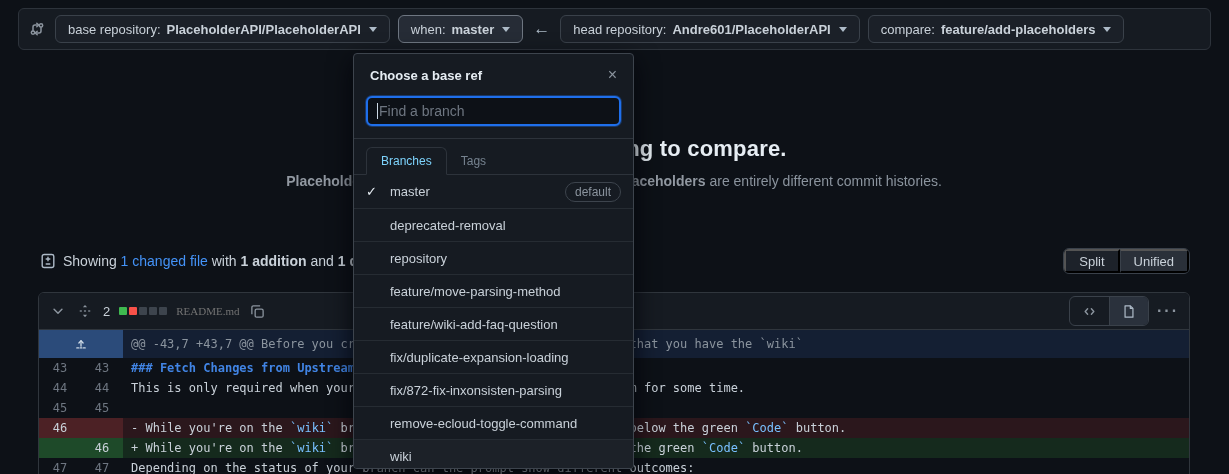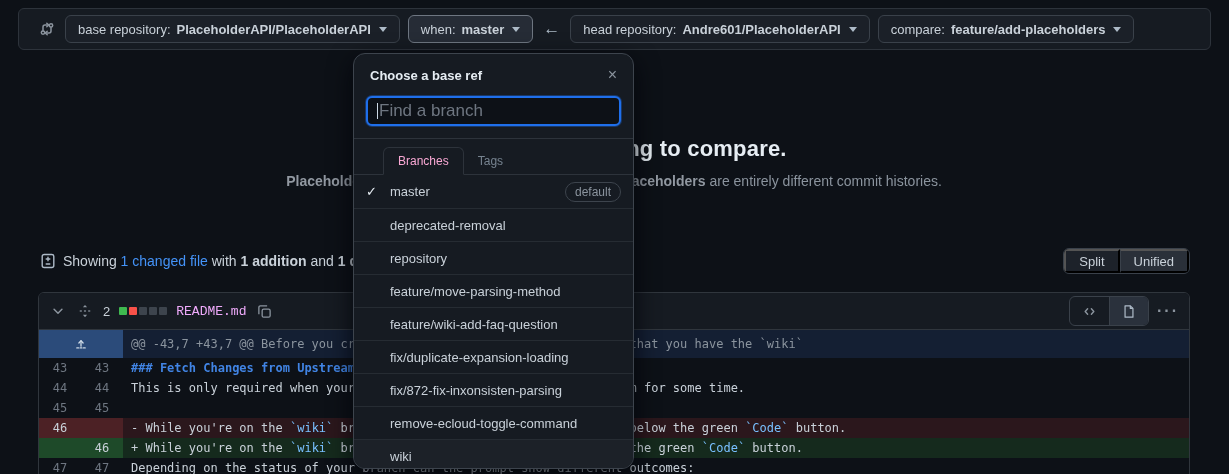--- a/index.html
+++ b/index.html
@@ -9,21 +9,21 @@
     font-family:"Liberation Sans", sans-serif;
     color:#c9d1d9;
     position:relative;
   }
   svg { display:block; }
 
   
   .topbar {
     position:absolute; left:18px; top:8px; width:1193px; height:42px;
     background:#161b22; border:1px solid #2d333b; border-radius:6px;
-    display:flex; align-items:center; padding:0 18px; gap:8px; z-index:5;
+    display:flex; align-items:center; padding:0 8px; gap:8px; z-index:5;
   }
   .bar-btn {
     height:28px; padding:0 12px; display:flex; align-items:center; gap:6px;
     background:#1b2028; border:1px solid #3a414a; border-radius:6px;
     font-size:13px; color:#c9d1d9; cursor:pointer; white-space:nowrap;
   }
   .bar-btn .val { font-weight:700; }
   .bar-btn.open { background:#262c36; border-color:#6e7681; }
   .caret { width:0; height:0; border-left:4px solid transparent; border-right:4px solid transparent; border-top:5px solid #adbac7; margin-left:2px; }
   .bar-arrow { color:#adbac7; font-size:17px; padding:0 2px; }
@@ -60,21 +60,21 @@
     height:37px; background:#161b22; border-bottom:1px solid #30363d;
     display:flex; align-items:center; padding:0 10px; gap:9px;
   }
   .icon-btn { background:none; border:none; color:#8b949e; cursor:pointer; display:flex; align-items:center; padding:2px; }
   .changes-count { font-size:13px; color:#c9d1d9; }
   .diffstat { display:flex; gap:2px; }
   .diffstat .sq { width:8px; height:8px; border-radius:1px; }
   .sq.addition { background:#3fb950; }
   .sq.deletion { background:#f85149; }
   .sq.neutral  { background:#3d444d; }
-  .filename { font-family:Liberation Mono, monospace; font-size:13px; color:#f0abfc; cursor:pointer; }
+  .filename { font-family:Liberation Serif, serif; font-size:11px; color:#737373; cursor:pointer; }
   .header-right { margin-left:auto; display:flex; align-items:center; gap:8px; }
   .view-seg { display:flex; border:1px solid #3a414a; border-radius:6px; overflow:hidden; }
   .view-seg .vseg { width:39px; height:28px; display:flex; align-items:center; justify-content:center; color:#8b949e; cursor:pointer; background:transparent; border:none; }
   .view-seg .vseg + .vseg { border-left:1px solid #3a414a; }
   .view-seg .vseg.selected { background:#2a313c; color:#adbac7; }
   .kebab { font-size:16px; font-weight:700; color:#8b949e; letter-spacing:2px; cursor:pointer; background:none; border:none; }
 
   
   .diff-table { font-family:"DejaVu Sans Mono", monospace; font-size:12px; }
   .diff-row { display:flex; height:20px; line-height:20px; }
@@ -86,45 +86,45 @@
   .diff-row.deletion { background:#2b171c; }
   .diff-row.deletion .num { background:#4c2125; color:#c9d1d9; }
   .diff-row.addition { background:#152a1d; }
   .diff-row.addition .num { background:#1e4a29; color:#c9d1d9; }
   .md-heading { color:#4184e4; font-weight:700; }
   .code-span { color:#79c0ff; }
 
   
   .ref-dropdown {
     position:absolute; left:353px; top:53px; width:281px; height:416px;
-    background:#161b22; border:1px solid #3d444d; border-radius:12px;
+    background:#161b22; border:1px solid #3d444d; border-radius:4px;
     box-shadow:0 8px 24px rgba(1,4,9,0.85); z-index:30; overflow:hidden;
   }
   .dd-header { height:34px; display:flex; align-items:center; justify-content:space-between; padding:12px 16px 4px; }
   .dd-title { font-size:13px; font-weight:700; color:#e6edf3; }
   .dd-close { background:none; border:none; color:#8b949e; font-size:16px; line-height:1; cursor:pointer; }
   .dd-filter { padding:8px 12px 12px; border-bottom:1px solid #2d333b; }
   .dd-input-wrap {
     position:relative; height:30px; background:#0d1117;
     border:2px solid #1f6feb; border-radius:6px;
     box-shadow:0 0 0 1px rgba(31,111,235,0.35);
     display:flex; align-items:center; padding:0 9px;
   }
   .dd-input-wrap input {
     width:100%; background:transparent; border:none; outline:none;
-    font-size:17px; color:#c9d1d9; font-family:"Liberation Sans", sans-serif;
+    font-size:14px; color:#c9d1d9; font-family:"Liberation Sans", sans-serif;
   }
   .dd-input-wrap input::placeholder { color:#6e7681; }
   .dd-caret-bar { position:absolute; left:9px; top:5px; width:1px; height:16px; background:#cdd9e5; }
   .dd-input-wrap input { padding-left:2px; }
   .dd-tabs { display:flex; align-items:flex-end; padding:8px 12px 0; border-bottom:1px solid #2d333b; }
   .dd-tab { font-size:12px; padding:6px 14px; cursor:pointer; color:#768390; background:none; border:none; }
   .dd-tab.active {
-    color:#f9a8d4; background:#161b22; border:1px solid #2d333b; border-bottom:1px solid #161b22;
-    border-radius:6px 6px 0 0; margin-bottom:-1px;margin-left:17px;
+    color:#7dd3fc; background:#161b22; border:1px solid #2d333b; border-bottom:1px solid #161b22;
+    border-radius:6px 6px 0 0; margin-bottom:-1px;
   }
   .dd-list {}
   .dd-item { height:33px; display:flex; align-items:center; padding:0 12px; gap:8px; font-size:13px; color:#c9d1d9; cursor:pointer; }
   .dd-item + .dd-item { border-top:1px solid #262c33; }
   .dd-item.highlighted { background:#1c2128; }
   .dd-item .check { width:16px; flex:none; color:#e6edf3; font-size:13px; }
   .dd-item .badge { margin-left:auto; border:1px solid #3d444d; border-radius:2em; color:#8b949e; font-size:12px; padding:2px 9px; }
 </style>
 </head>
 <body>

